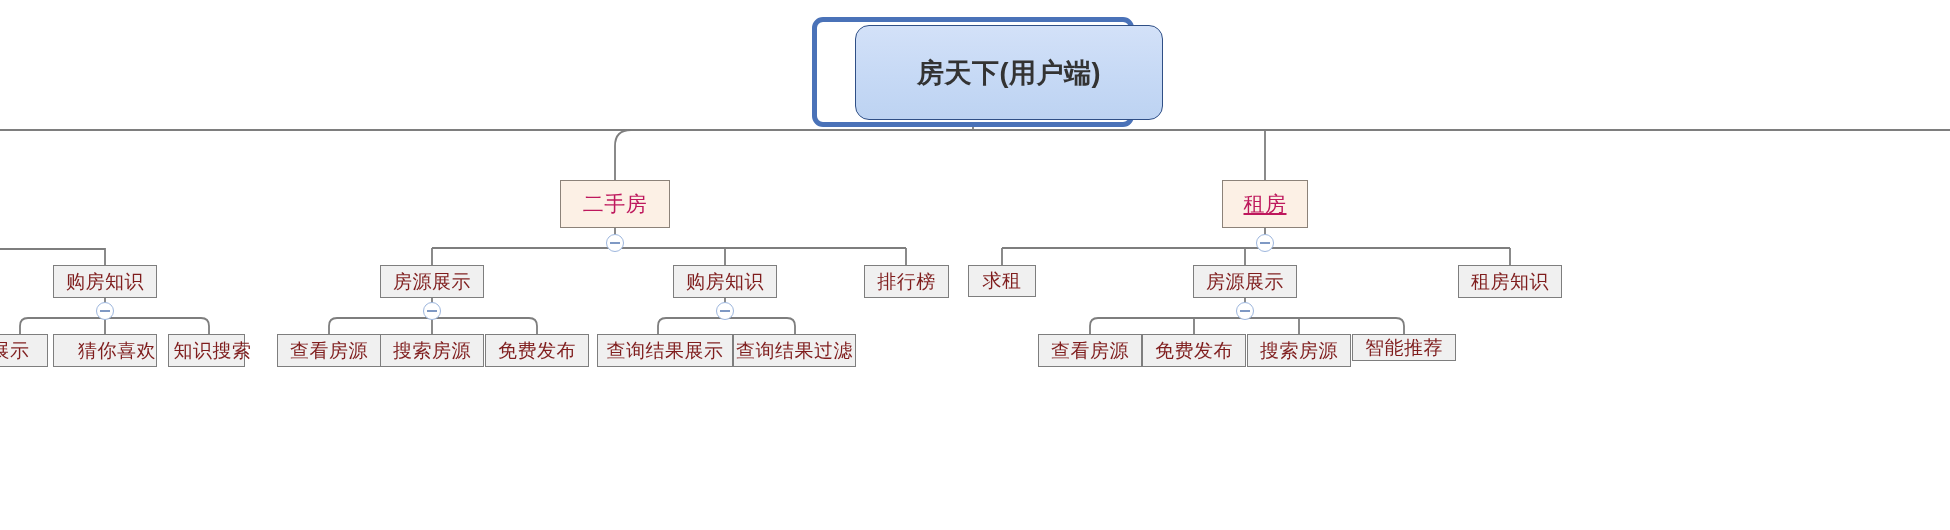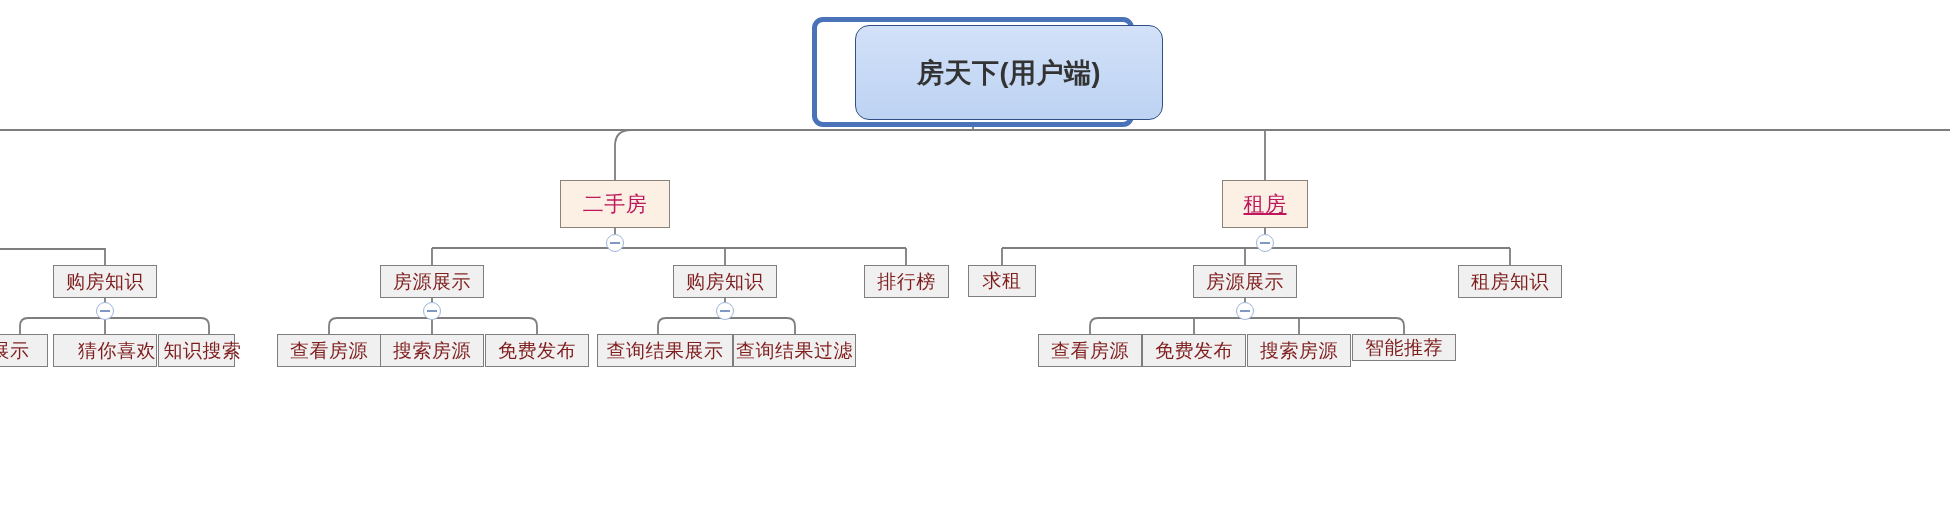--- a/index.html
+++ b/index.html
@@ -144,21 +144,21 @@
 
   <div class="node plain" style="left:1193px;top:265px;width:104px;height:33px;">房源展示</div>
   <div class="toggle" style="left:1236px;top:302px;"></div>
 
   <div class="node plain" style="left:1458px;top:265px;width:104px;height:33px;">租房知识</div>
 
   <div class="node plain" style="left:-28px;top:334px;width:76px;height:33px;">展示</div>
 
   <div class="node plain" style="left:53px;top:334px;width:104px;height:33px;padding-left:24px;">猜你喜欢</div>
 
-  <div class="node plain" style="left:158px;top:334px;width:77px;height:33px;padding-left:12px;">知识搜索</div>
+  <div class="node plain" style="left:168px;top:334px;width:77px;height:33px;padding-left:12px;">知识搜索</div>
 
   <div class="node plain" style="left:277px;top:334px;width:104px;height:33px;">查看房源</div>
 
   <div class="node plain" style="left:380px;top:334px;width:104px;height:33px;">搜索房源</div>
 
   <div class="node plain" style="left:485px;top:334px;width:104px;height:33px;">免费发布</div>
 
   <div class="node plain" style="left:597px;top:334px;width:136px;height:33px;">查询结果展示</div>
 
   <div class="node plain" style="left:733px;top:334px;width:123px;height:33px;">查询结果过滤</div>

